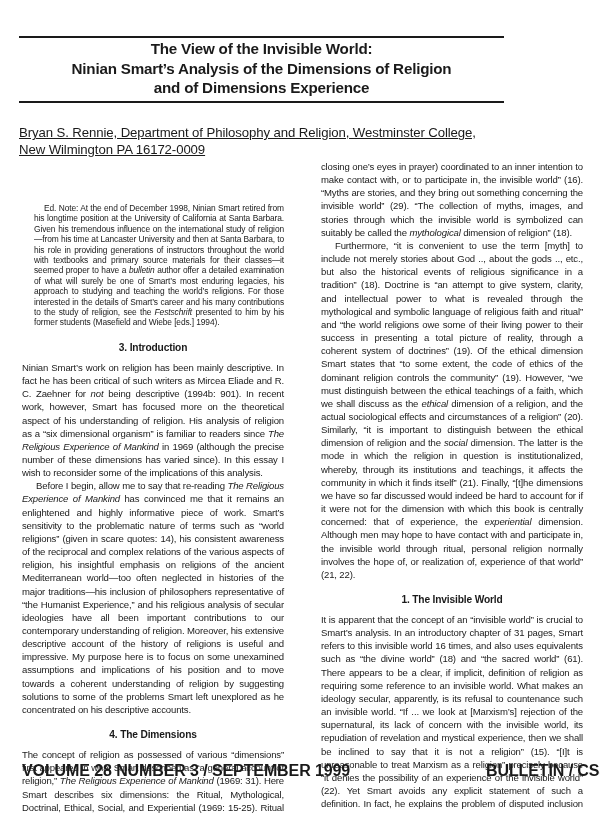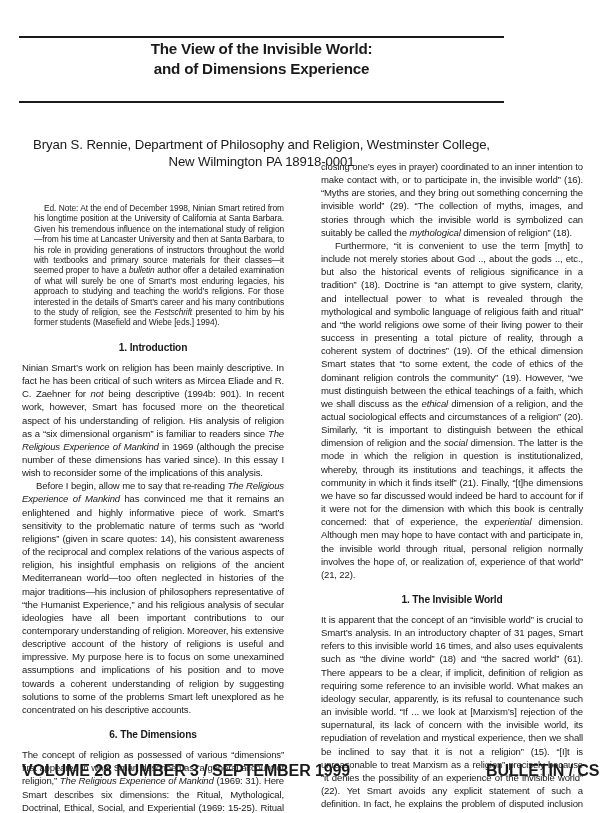--- a/index.html
+++ b/index.html
@@ -5,22 +5,22 @@
   html, body { margin: 0; padding: 0; background: #ffffff; }
   body { width: 600px; height: 813px; overflow: hidden; position: relative;
     font-family: "Liberation Sans", "DejaVu Sans", sans-serif; color: #1a1a1a; }
   .page { position: absolute; left: 0; top: 0; width: 532px; height: 813px; }
   .rule { position: absolute; left: 19px; width: 485px; height: 2px; background: #1a1a1a; }
   .rule.top { top: 36px; }
   .rule.bot { top: 101px; }
   .title { position: absolute; left: 19px; width: 485px; top: 39px; text-align: center;
     font-weight: bold; font-size: 15.2px; line-height: 19.5px; letter-spacing: -0.2px; }
   .title div { white-space: nowrap; }
-  .byline { position: absolute; left: 19px; width: 485px; top: 136px; text-align: center;
-    font-size: 13.2px; line-height: 17px; letter-spacing: -0.1px; }
+  .byline { position: absolute; left: 19px; width: 485px; top: 124px; text-align: left;
+    font-size: 13.2px; line-height: 17px; letter-spacing: -0.1px; text-decoration: underline; }
   .byline div { white-space: nowrap; }
   .col { position: absolute; width: 262px; font-size: 9.55px; line-height: 13.15px;
     text-align: justify; letter-spacing: -0.15px; }
   .col.left { left: 22px; top: 159px; margin-top: 44px; }
   .col.right { left: 321px; top: 160px; }
   .ednote { font-size: 8.4px; line-height: 10.4px; padding-left: 12px; text-align: justify; letter-spacing: -0.1px; }
   .ednote p { margin: 0; text-indent: 10px; }
   .col p { margin: 0; }
   .indent { text-indent: 14px; }
   .sec-head { text-align: center; font-weight: bold; font-size: 10.2px; margin: 13px 0 7px 0; line-height: 12px; }
@@ -30,39 +30,40 @@
   .footer.left { left: 22px; }
   .footer.right { left: 486px; }
 </style>
 </head>
 <body>
 
 <div class="page">
   <div class="rule top"></div>
   <div class="title">
     <div>The View of the Invisible World:</div>
+    <div>Ninian Smart’s Analysis of the Dimensions of Religion</div>
     <div>and of Dimensions Experience</div>
   </div>
   <div class="rule bot"></div>
 
   <div class="byline">
     <div>Bryan S. Rennie, Department of Philosophy and Religion, Westminster College,</div>
-    <div>New Wilmington PA 18918-0001</div>
+    <div>New Wilmington PA 16172-0009</div>
   </div>
 
   <div class="col left">
     <div class="ednote">
       <p><span>Ed. Note: At the end of December 1998, Ninian Smart retired from his longtime position at the University of California at Santa Barbara. Given his tremendous influence on the international study of religion—from his time at Lancaster University and then at Santa Barbara, to his role in providing generations of instructors throughout the world with textbooks and primary source materials for their classes—it seemed proper to have a </span><em>bulletin</em><span> author offer a detailed examination of what will surely be one of Smart’s most enduring legacies, his approach to studying and teaching the world’s religions. For those interested in the details of Smart’s career and his many contributions to the study of religion, see the </span><em>Festschrift</em><span> presented to him by his former students (Masefield and Wiebe [eds.] 1994).</span></p>
     </div>
 
-    <div class="sec-head first">1. Introduction</div>
+    <div class="sec-head first">3. Introduction</div>
     <p><span>Ninian Smart’s work on religion has been mainly descriptive. In fact he has been critical of such writers as Mircea Eliade and R. C. Zaehner for </span><em>not</em><span> being descriptive (1994b: 901). In recent work, however, Smart has focused more on the theoretical aspect of his understanding of religion. His analysis of religion as a “six dimensional organism” is familiar to readers since </span><em>The Religious Experience of Mankind</em><span> in 1969 (although the precise number of these dimensions has varied since). In this essay I wish to reconsider some of the implications of this analysis.</span></p>
     <p class="indent"><span>Before I begin, allow me to say that re-reading </span><em>The Religious Experience of Mankind</em><span> has convinced me that it remains an enlightened and highly informative piece of work. Smart’s sensitivity to the problematic nature of terms such as “world religions” (given in scare quotes: 14), his consistent awareness of the reciprocal and complex relations of the various aspects of religion, his insightful emphasis on religions of the ancient Mediterranean world—too often neglected in histories of the major traditions—his inclusion of philosophers representative of “the Humanist Experience,” and his religious analysis of secular ideologies have all been important contributions to our contemporary understanding of religion. Moreover, his extensive descriptive account of the history of religions is useful and impressive. My purpose here is to focus on some unexamined assumptions and implications of his position and to move towards a coherent understanding of religion by suggesting solutions to some of the problems Smart left unexplored as he concentrated on his descriptive accounts.</span></p>
 
-    <div class="sec-head">6. The Dimensions</div>
+    <div class="sec-head">4. The Dimensions</div>
     <p><span>The concept of religion as possessed of various “dimensions” first appeared in what Smart described as “a general account of religion,” </span><em>The Religious Experience of Mankind</em><span> (1969: 31). Here Smart describes six dimensions: the Ritual, Mythological, Doctrinal, Ethical, Social, and Experiential (1969: 15-25). Ritual is meant “in the sense of some form of outer behavior (such as</span></p>
   </div>
 
   <div class="col right">
     <p><span>closing one’s eyes in prayer) coordinated to an inner intention to make contact with, or to participate in, the invisible world” (16). “Myths are stories, and they bring out something concerning the invisible world” (29). “The collection of myths, images, and stories through which the invisible world is symbolized can suitably be called the </span><em>mythological</em><span> dimension of religion” (18).</span></p>
     <p class="indent"><span>Furthermore, “it is convenient to use the term [myth] to include not merely stories about God .., about the gods .., etc., but also the historical events of religious significance in a tradition” (18). Doctrine is “an attempt to give system, clarity, and intellectual power to what is revealed through the mythological and symbolic language of religious faith and ritual” and “the world religions owe some of their living power to their success in presenting a total picture of reality, through a coherent system of doctrines” (19). Of the ethical dimension Smart states that “to some extent, the code of ethics of the dominant religion controls the community” (19). However, “we must distinguish between the ethical teachings of a faith, which we shall discuss as the </span><em>ethical</em><span> dimension of a religion, and the actual sociological effects and circumstances of a religion” (20). Similarly, “it is important to distinguish between the ethical dimension of religion and the </span><em>social</em><span> dimension. The latter is the mode in which the religion in question is institutionalized, whereby, through its institutions and teachings, it affects the community in which it finds itself” (21). Finally, “[t]he dimensions we have so far discussed would indeed be hard to account for if it were not for the dimension with which this book is centrally concerned: that of experience, the </span><em>experiential</em><span> dimension. Although men may hope to have contact with and participate in, the invisible world through ritual, personal religion normally involves the hope of, or realization of, experience of that world” (21, 22).</span></p>
 
     <div class="sec-head">1. The Invisible World</div>
     <p><span>It is apparent that the concept of an “invisible world” is crucial to Smart’s analysis. In an introductory chapter of 31 pages, Smart refers to this invisible world 16 times, and also uses equivalents such as “the divine world” (18) and “the sacred world” (61). There appears to be a clear, if implicit, definition of religion as requiring some reference to an invisible world. What makes an ideology secular, apparently, is its refusal to countenance such an invisible world. “If ... we look at [Marxism’s] rejection of the supernatural, its lack of concern with the invisible world, its repudiation of revelation and mystical experience, then we shall be inclined to say that it is not a religion” (15). “[I]t is unreasonable to treat Marxism as a religion” precisely because “it denies the possibility of an experience of the invisible world” (22). Yet Smart avoids any explicit statement of such a definition. In fact, he explains the problem of disputed inclusion in the category of</span></p>
   </div>

